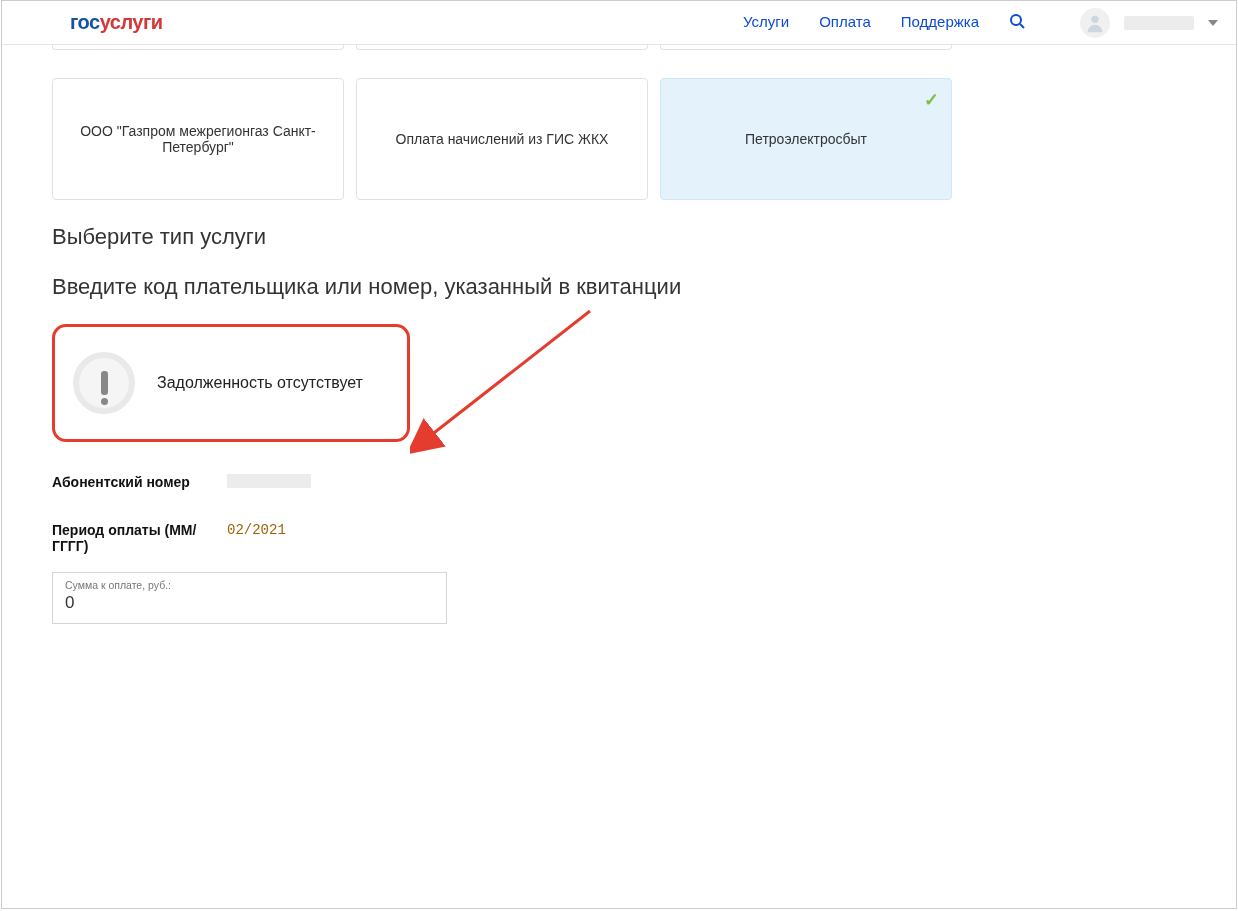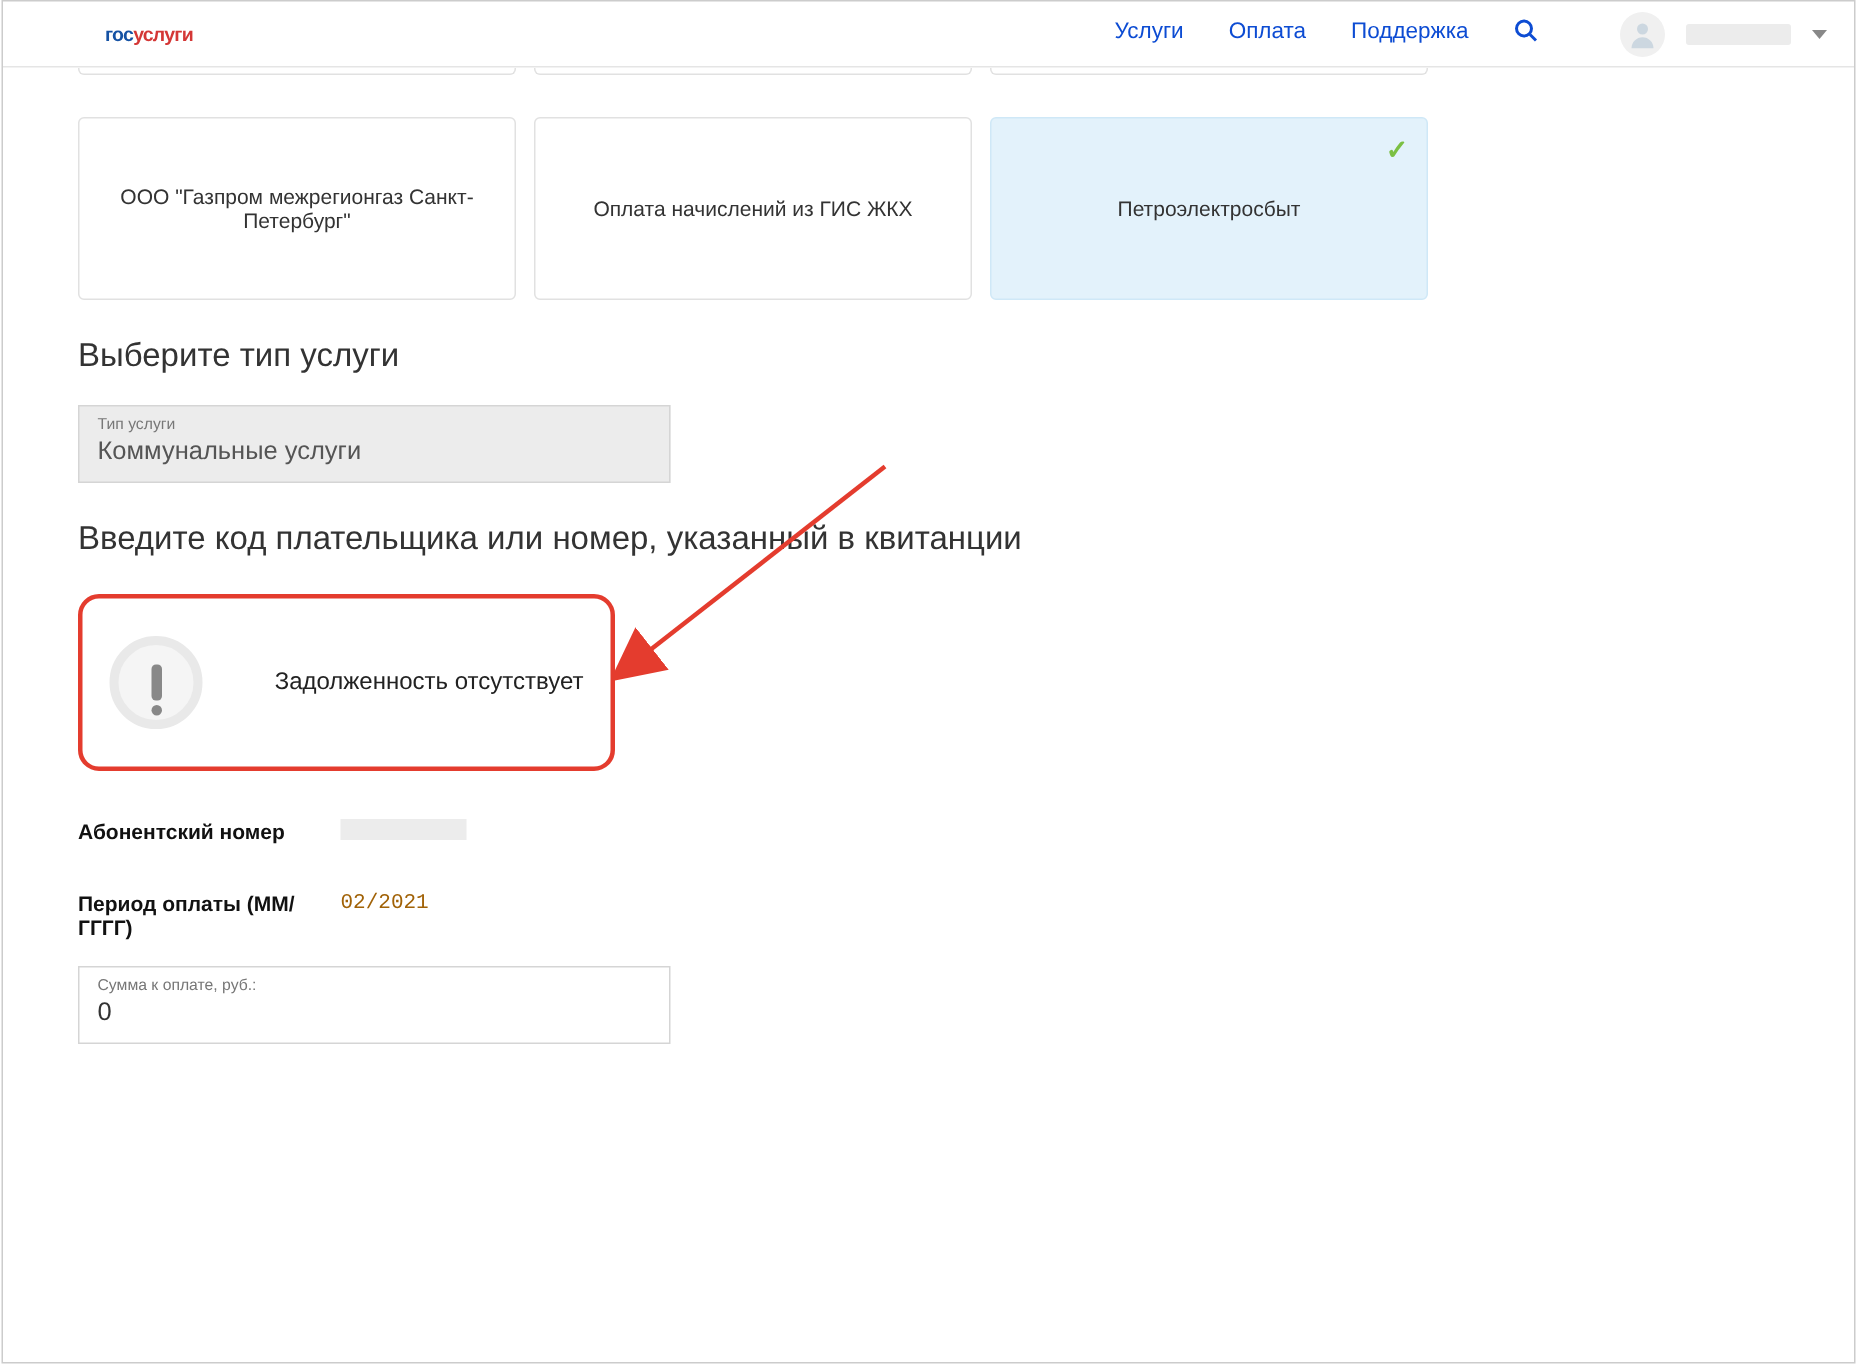--- a/index.html
+++ b/index.html
@@ -1,21 +1,21 @@
 <!DOCTYPE html>
 <html><head>
 <meta charset="utf-8">
 <style>
   * { box-sizing: border-box; margin: 0; padding: 0; }
   body { font-family: Arial, Helvetica, sans-serif; background: #fff; color: #333; }
   .page-wrap { border: 1px solid #ccc; width: 1236px; height: 909px; margin: 0 auto; position: relative; overflow: hidden; }
 
   
   .header { height: 44px; border-bottom: 1px solid #e5e5e5; display: flex; align-items: center; padding: 0 18px 0 68px; }
-  .logo { font-weight: bold; font-size: 13px; letter-spacing: -0.5px; }
+  .logo { font-weight: bold; font-size: 20px; letter-spacing: -0.5px; }
   .logo .l1 { color: #1552a4; }
   .logo .l2 { color: #d43736; }
   .nav { display: flex; gap: 30px; margin-left: auto; }
   .nav a { color: #0d4cd3; text-decoration: none; font-size: 15px; }
   .nav .icon { color: #0d4cd3; }
   .user-area { display: flex; align-items: center; gap: 14px; margin-left: 55px; }
   .avatar { width: 30px; height: 30px; border-radius: 50%; background: #f0f0f0; display: flex; align-items: center; justify-content: center; }
   .name-blur { width: 70px; height: 14px; background: #ececec; border-radius: 2px; }
   .caret { width: 0; height: 0; border-left: 5px solid transparent; border-right: 5px solid transparent; border-top: 6px solid #888; }
 
@@ -32,21 +32,21 @@
 
   
   h2.section { font-size: 22px; font-weight: 400; color: #333; margin-top: 24px; margin-bottom: 20px; }
 
   
   .select-box { width: 395px; border: 1px solid #d5d5d5; background: #ececec; padding: 6px 12px 10px 12px; }
   .select-box .small-label { font-size: 10.5px; color: #777; }
   .select-box .value { font-size: 17px; color: #555; margin-top: 2px; }
 
   
-  .notice-box { margin-top: 24px; width: 358px; height: 118px; border: 3px solid #e43c2e; border-radius: 14px; display: flex; align-items: center; padding: 0 18px; gap: 22px; position: relative; justify-content: space-between; }
+  .notice-box { margin-top: 24px; width: 358px; height: 118px; border: 3px solid #e43c2e; border-radius: 14px; display: flex; align-items: center; padding: 0 18px; gap: 22px; position: relative; }
   .notice-icon { width: 62px; height: 62px; border-radius: 50%; background: #f5f5f5; border: 6px solid #e9e9e9; display: flex; align-items: center; justify-content: center; }
   .notice-icon .bang { width: 7px; height: 24px; background: #888; border-radius: 3px; position: relative; }
   .notice-icon .bang::after { content:""; position:absolute; bottom:-10px; left:0; width:7px; height:7px; border-radius:50%; background:#888; }
   .notice-text { font-size: 16px; color: #222; }
 
   
   .arrow-svg { position: absolute; top: 256px; left: 408px; pointer-events: none; }
 
   
   .detail { display: flex; margin-top: 32px; font-size: 14px; }
@@ -107,24 +107,20 @@
       <div class="card">
         <span>Оплата начислений из ГИС ЖКХ</span>
       </div>
       <div class="card selected">
         <span class="check">✓</span>
         <span>Петроэлектросбыт</span>
       </div>
     </div>
 
     <h2 class="section">Выберите тип услуги</h2>
-    <div class="select-box">
-      <div class="small-label">Тип услуги</div>
-      <div class="value">Коммунальные услуги</div>
-    </div>
 
     <h2 class="section">Введите код плательщика или номер, указанный в квитанции</h2>
 
     <svg class="arrow-svg" width="200" height="160">
       <defs>
         <marker id="ah" markerWidth="12" markerHeight="12" refX="2" refY="6" orient="auto">
           <path d="M0,0 L0,12 L12,6 z" fill="#e43c2e"></path>
         </marker>
       </defs>
       <line x1="180" y1="10" x2="20" y2="135" stroke="#e43c2e" stroke-width="3" marker-end="url(#ah)"></line>

